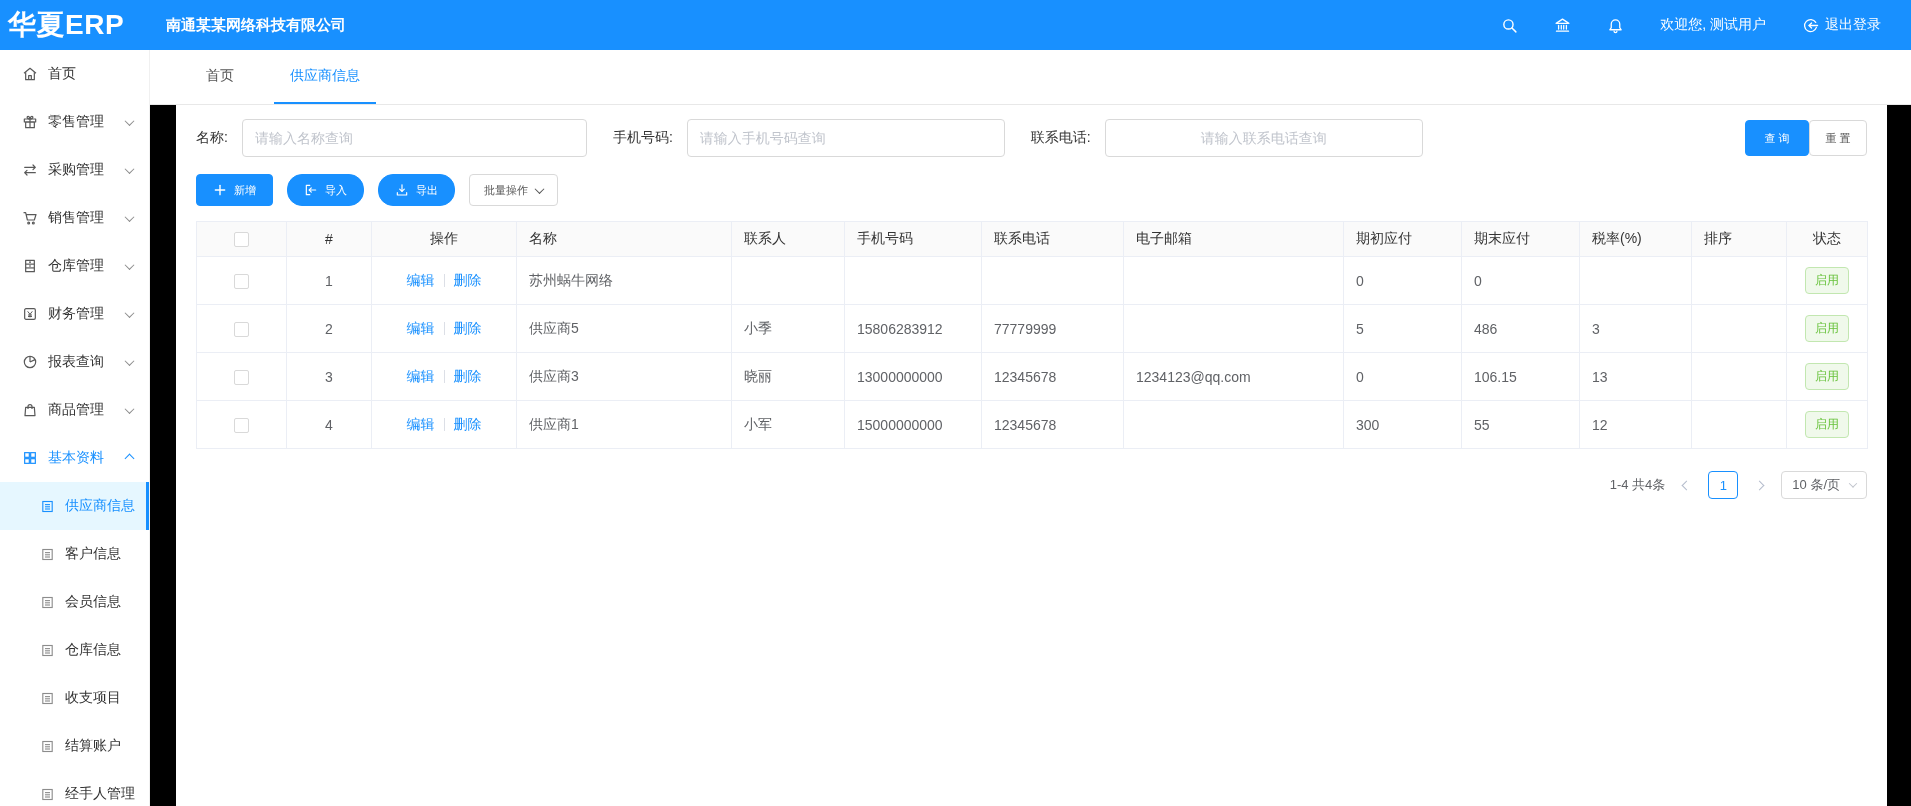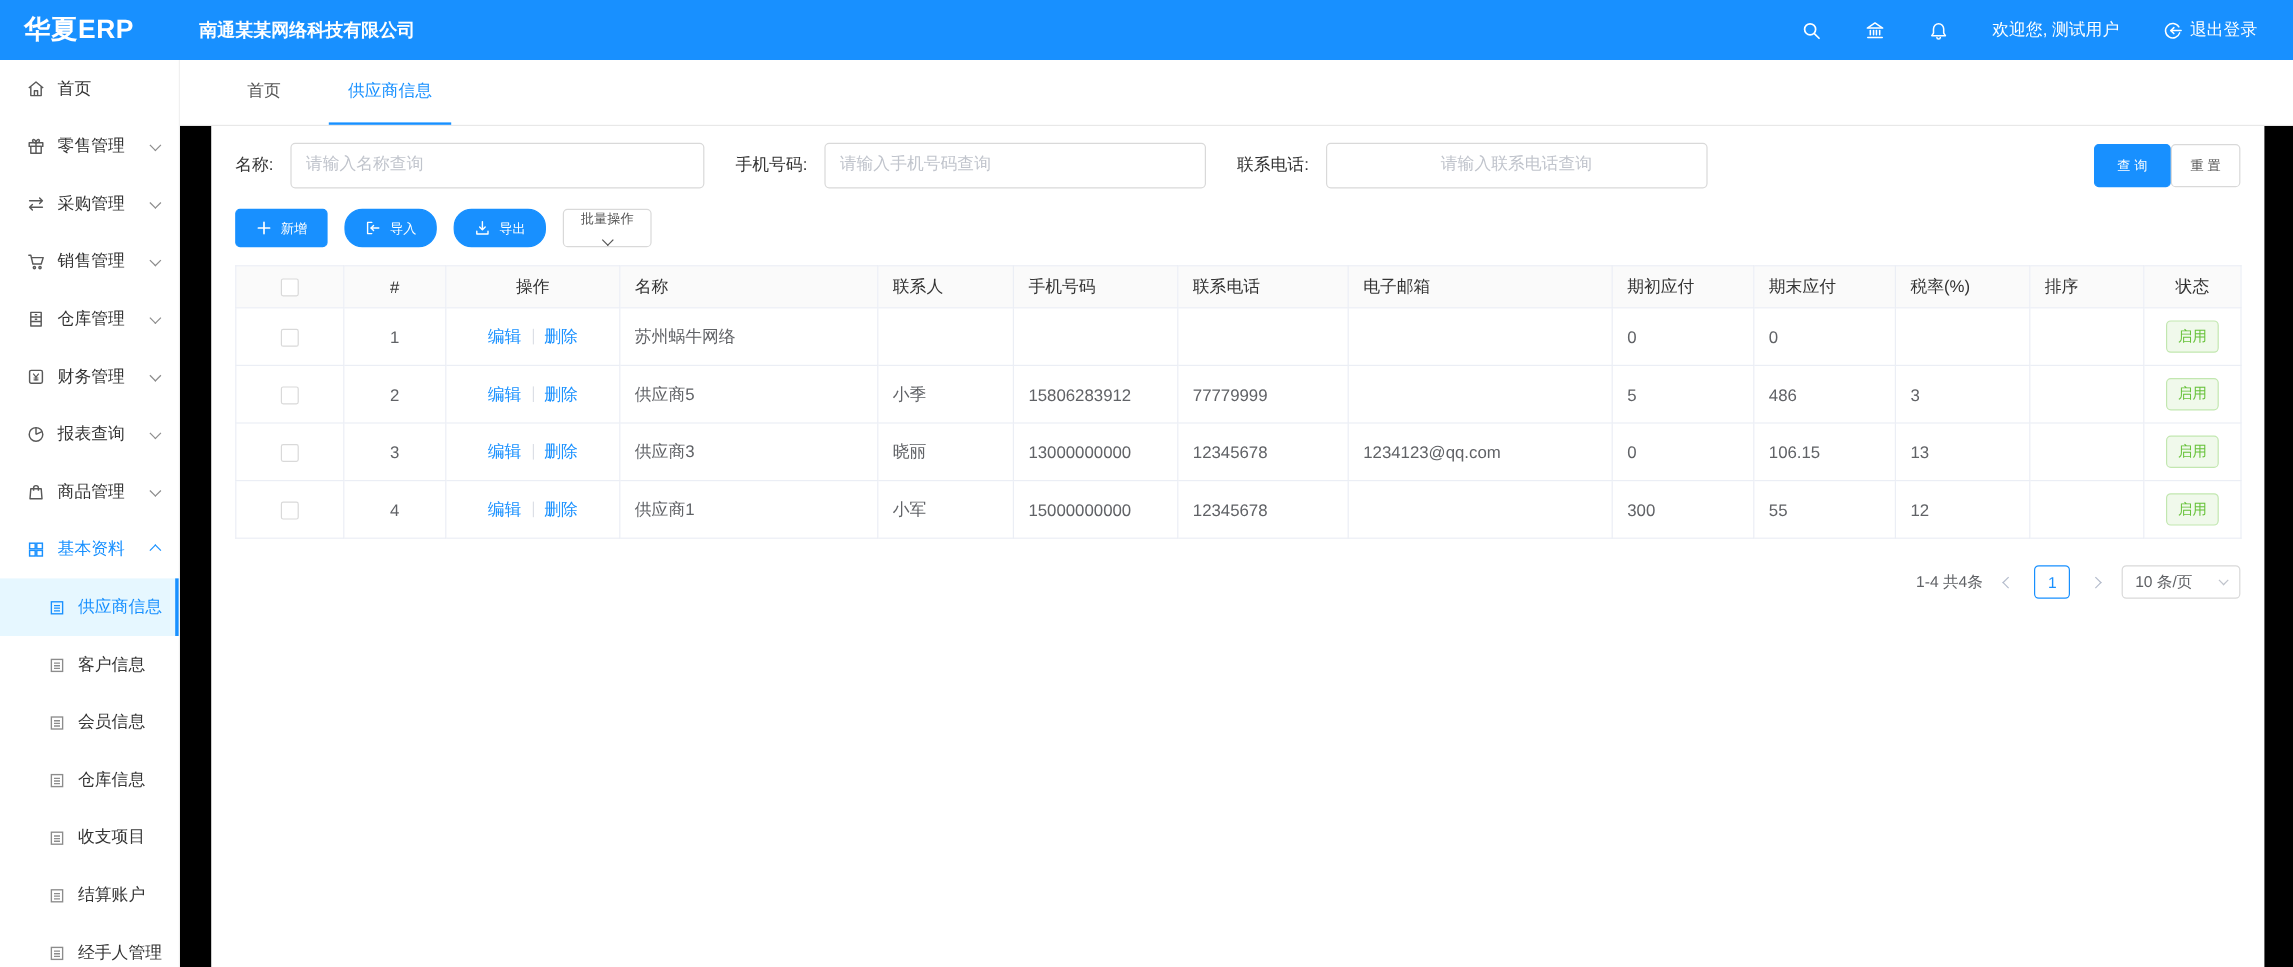--- a/index.html
+++ b/index.html
@@ -1,20 +1,20 @@
 <!DOCTYPE html>
 <html><head>
 <meta charset="utf-8">
 <style>
   * { margin:0; padding:0; box-sizing:border-box; }
   html,body { width:1911px; height:806px; overflow:hidden; font-family:"Liberation Sans","DejaVu Sans",sans-serif; background:#f0f2f5; }
 
   
   .topbar { position:absolute; left:0; top:0; width:1911px; height:50px; background:#1890ff; display:flex; align-items:center; color:#fff; }
-  .logo { width:150px; padding-left:20px; font-size:22px; letter-spacing:.5px; white-space:nowrap; }
+  .logo { width:150px; padding-left:8px; font-size:28px; letter-spacing:.5px; white-space:nowrap; }
   .logo b { font-weight:bold; }
   .logo span { font-weight:600; }
   .company { margin-left:16px; font-size:15px; font-weight:600; }
   .topbar-right { margin-left:auto; display:flex; align-items:center; gap:36px; padding-right:30px; font-size:14px; }
   .top-icon { width:17px; height:17px; display:block; cursor:pointer; }
   .top-item { display:flex; align-items:center; gap:6px; cursor:pointer; }
 
   
   .sidebar { position:absolute; left:0; top:50px; width:150px; height:756px; background:#fff; border-right:1px solid #f0f0f0; overflow:hidden; }
   .side-item { height:48px; display:flex; align-items:center; padding:0 16px 0 22px; color:#333; font-size:14px; cursor:pointer; position:relative; }
@@ -34,37 +34,37 @@
   .tab { display:flex; align-items:center; padding:0 16px; margin-right:24px; font-size:14px; color:#555; cursor:pointer; border-bottom:2px solid transparent; }
   .tab.active { color:#1890ff; border-bottom-color:#1890ff; }
 
   
   .content { position:absolute; left:150px; top:105px; width:1761px; height:701px; background:#000000; padding:0 24px 0 26px; }
   .card { background:#fff; width:100%; height:100%; padding:14px 20px 0 20px; }
 
   
   .form-row { display:flex; align-items:center; height:38px; }
   .f-label { font-size:14px; color:#333; white-space:nowrap; }
-  .f-input { height:38px; border:1px solid #d9d9d9; border-radius:4px; padding:0 12px; font-size:14px; color:#333; outline:none; font-family:Liberation Mono, monospace; }
+  .f-input { height:38px; border:1px solid #d9d9d9; border-radius:4px; padding:0 12px; font-size:14px; color:#333; outline:none; font-family:Liberation Sans, sans-serif; }
   .f-input::placeholder { color:#c0c4cc; }
   .in-name { width:345px; margin:0 26px 0 14px; }
   .in-phone { width:318px; margin:0 26px 0 14px; }
   .in-tel { width:318px; margin:0 0 0 14px;text-align:center; }
   .btn { display:inline-flex; align-items:center; justify-content:center; border-radius:4px; cursor:pointer; font-size:11px; font-family:inherit; white-space:nowrap; }
   .btn-primary { background:#1890ff; color:#fff; border:1px solid #1890ff; }
   .btn-plain { background:#fff; color:#555; border:1px solid #d9d9d9; }
   .btn-query { width:64px; height:36px; margin-left:auto; }
   .btn-reset { width:58px; height:36px; }
 
   
   .toolbar { margin-top:17px; display:flex; align-items:center; }
   .tb-btn { height:32px; padding:0 16px; gap:7px;text-align:right; }
   .tb-btn + .tb-btn { margin-left:14px;border-radius:15px; }
   .tb-icon { width:14px; height:14px; }
-  .batch { height:32px; padding:0 14px; gap:8px; margin-left:14px; color:#555;flex-direction:column; }
+  .batch { height:32px; padding:0 14px; gap:8px; margin-left:14px; color:#555; }
   .chev { display:inline-block; width:7px; height:7px; border-right:1.5px solid currentColor; border-bottom:1.5px solid currentColor; }
   .chev.down { transform:rotate(45deg) translate(-1px,-1px); }
   .chev.up { transform:rotate(-135deg); }
   .chev.left { transform:rotate(135deg); }
   .chev.right { transform:rotate(-45deg); }
 
   
   table { margin-top:15px; width:100%; border-collapse:collapse; table-layout:fixed; }
   th, td { border:1px solid #ebeef5; font-size:14px; padding:0 12px; overflow:hidden; white-space:nowrap; }
   thead th { background:#fafafa; color:#333; font-weight:normal; height:35px; text-align:left; }
@@ -72,21 +72,21 @@
   .ta-c { text-align:center; }
   .checkbox { display:inline-block; width:15px; height:15px; border:1px solid #d9d9d9; border-radius:2px; background:#fff; vertical-align:middle; cursor:pointer; }
   .op-link { color:#1890ff; text-decoration:none; cursor:pointer; }
   .op-divider { display:inline-block; width:1px; height:13px; background:#dcdfe6; margin:0 9px; vertical-align:middle; }
   .badge { display:inline-block; padding:4px 9px; font-size:12px; color:#67c23a; background:#f0f9eb; border:1px solid #c2e7b0; border-radius:4px; }
 
   
   .pager { margin-top:22px; display:flex; align-items:center; justify-content:flex-end; gap:14px; font-size:13px; color:#606266; }
   .pg-arrow { color:#b4bccc; cursor:pointer; display:inline-flex; padding:4px; }
   .pg-num { width:30px; height:28px; border:1px solid #1890ff; border-radius:4px; color:#1890ff; display:flex; align-items:center; justify-content:center; cursor:pointer; background:#fff; }
-  .pg-size { height:28px; border:1px solid #d9d9d9; border-radius:4px; background:#fff; display:flex; align-items:center; gap:23px; padding:0 10px; color:#606266; cursor:pointer; }
+  .pg-size { height:28px; border:1px solid #d9d9d9; border-radius:4px; background:#fff; display:flex; align-items:center; gap:10px; padding:0 10px; color:#606266; cursor:pointer; }
   .pg-size .chev { width:6px; height:6px; color:#c0c4cc; }
 </style>
 </head>
 <body>
 
 <div class="topbar">
   <div class="logo"><b>华夏</b><span>ERP</span></div>
   <div class="company">南通某某网络科技有限公司</div>
   <div class="topbar-right">
     <svg class="top-icon" viewBox="0 0 24 24" fill="none" stroke="#fff" stroke-width="2" stroke-linecap="round">

